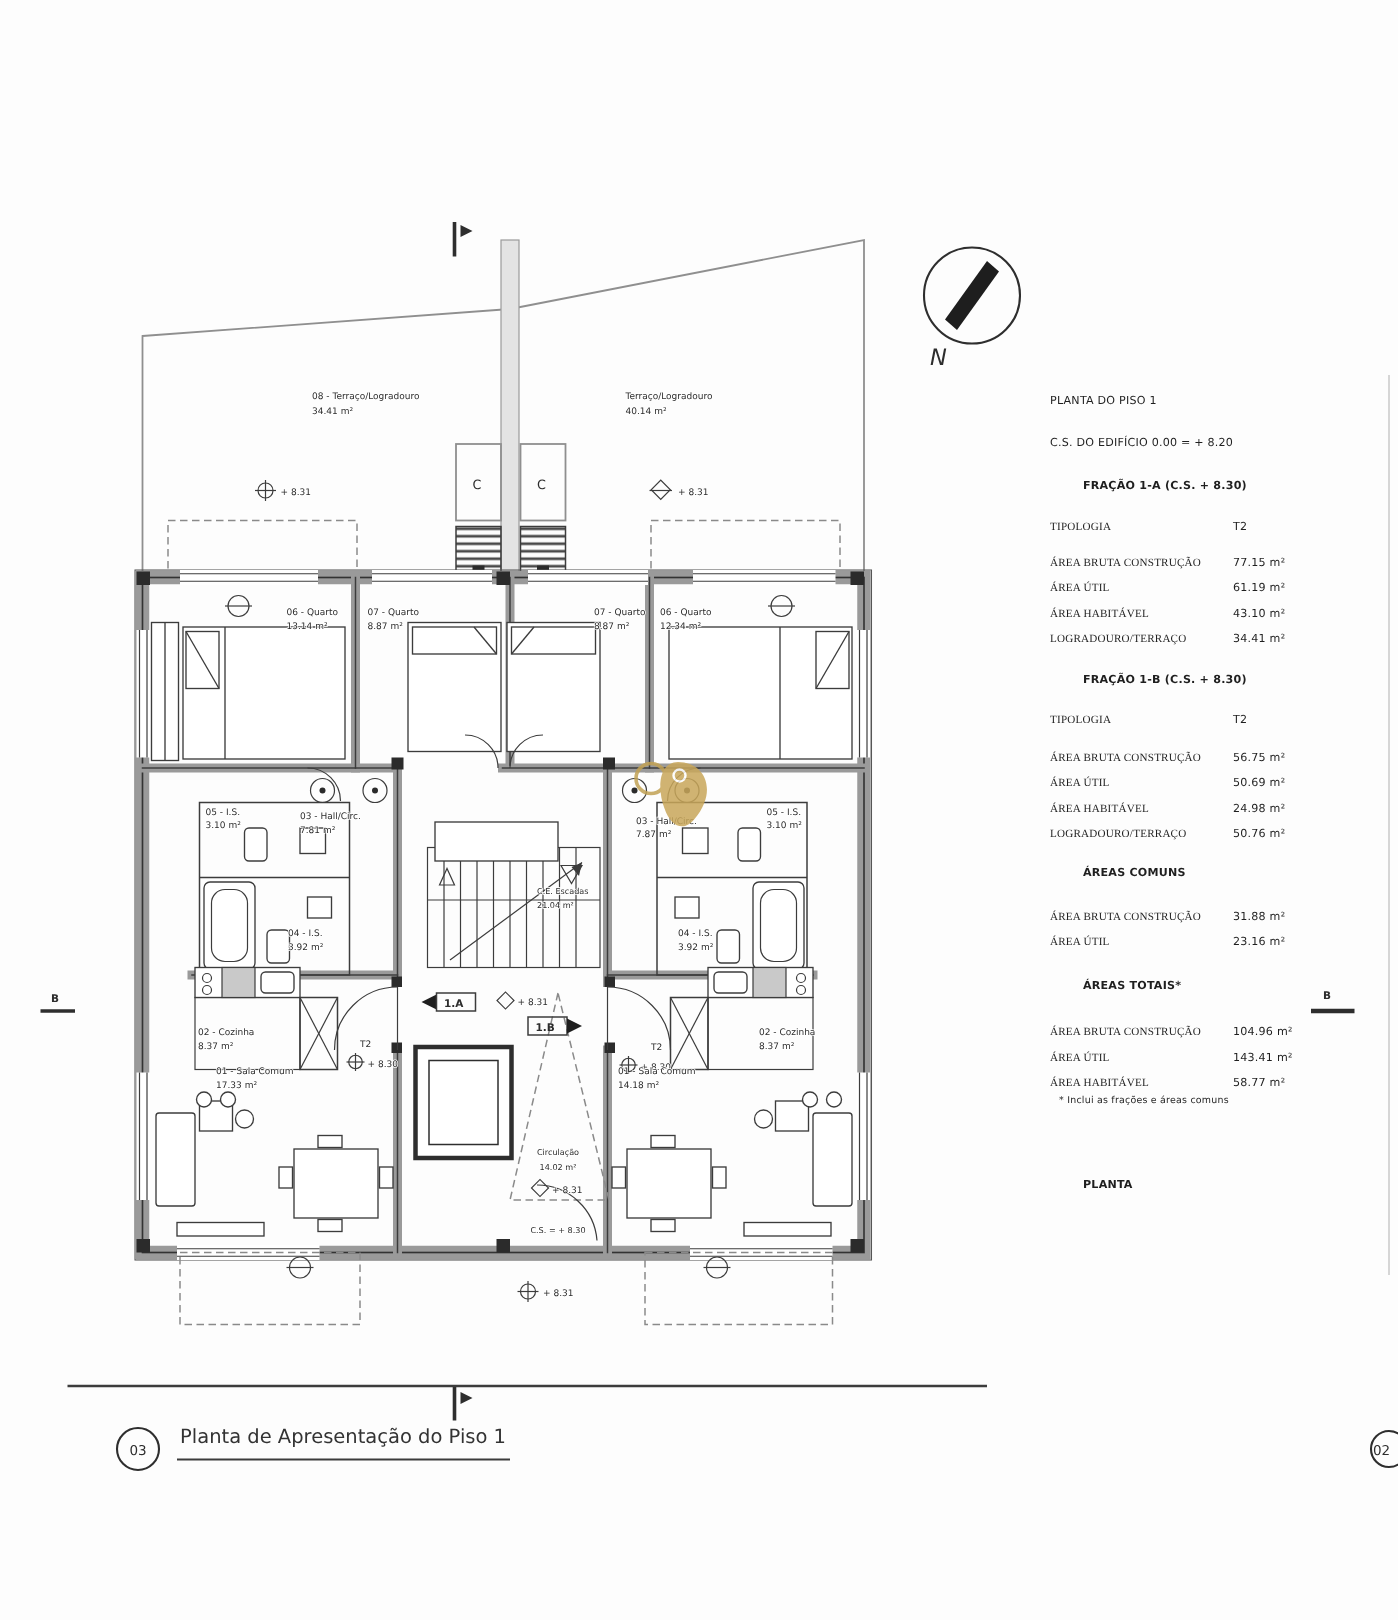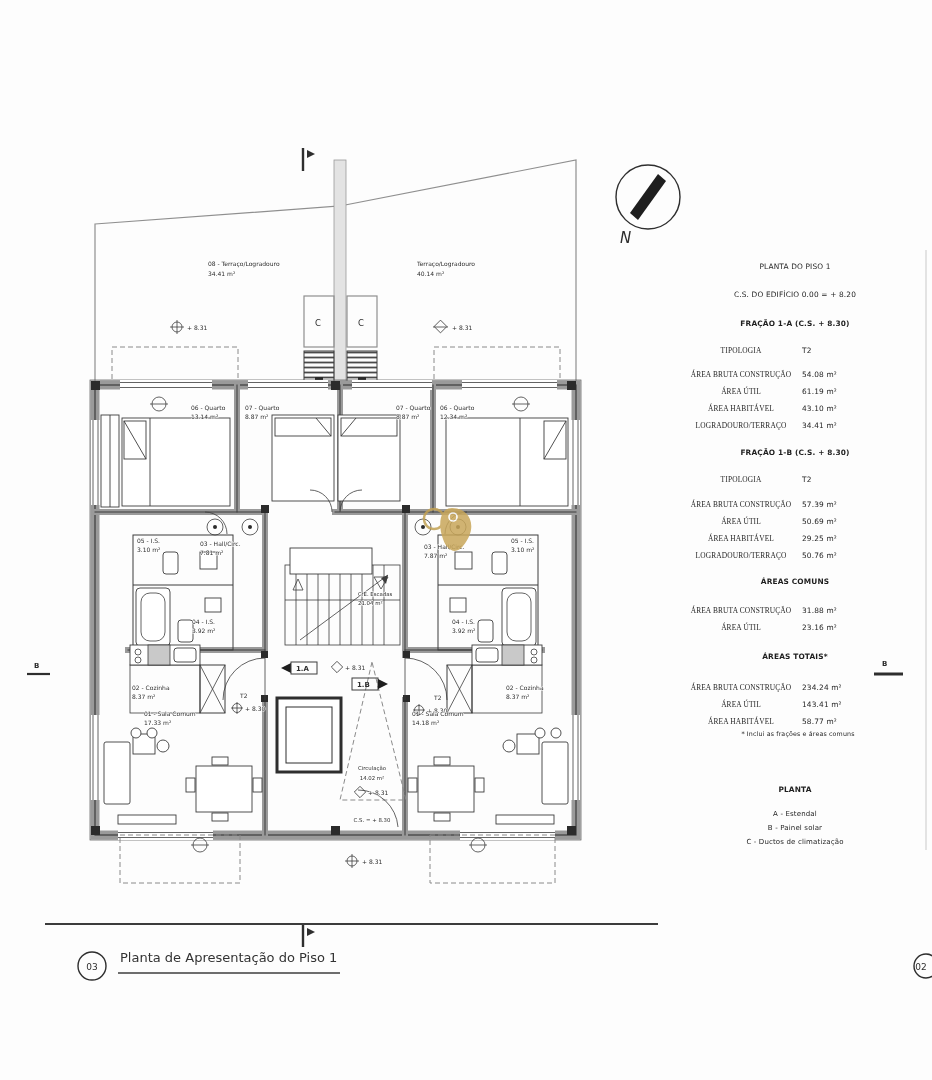--- a/index.html
+++ b/index.html
@@ -18,24 +18,24 @@
   text{font-family:"DejaVu Sans",sans-serif;fill:#2d2d2d}
   .t6{font-size:6px;paint-order:stroke;stroke:#ffffff;stroke-width:1px}
   .t5{font-size:5.4px;paint-order:stroke;stroke:#ffffff;stroke-width:1px}
   .tc{font-size:8.5px}
   .tb{font-size:7px;font-weight:bold}
   .tn{font-size:15px;font-style:italic}
   .ttl{font-size:13px;fill:#333}
   .tnum{font-size:9px}
 
   
-  .ip{position:absolute;left:680px;top:258px;width:230px;height:600px;color:#1f1f1f;
-      font-size:7.4px;letter-spacing:.15px;text-align:center;}
+  .ip{position:absolute;left:700px;top:258px;width:230px;height:600px;color:#1f1f1f;
+      font-size:7.4px;letter-spacing:.15px;}
   .ip .blk{position:absolute;left:0;right:0;}
-  .ip-h{font-weight:bold;}
+  .ip-h{font-weight:bold;margin-left:22px;}
   .ip-row{display:flex;white-space:nowrap;line-height:11px;margin-bottom:6px;}
   .ip-row .lbl{width:122px;flex:none;font-family:Liberation Serif, serif;}
   .fn{font-size:6.3px;}
   .lg-item{line-height:10px;margin-bottom:4px;font-size:7px;}
 </style>
 </head>
 <body>
 
 <div id="canvas">
 
@@ -514,21 +514,21 @@
   </div>
   <div class="blk" style="top:87px">
     <div class="ip-row">
       <span class="lbl">TIPOLOGIA</span>
       <span class="val">T2</span>
     </div>
   </div>
   <div class="blk" style="top:111px">
     <div class="ip-row">
       <span class="lbl">ÁREA BRUTA CONSTRUÇÃO</span>
-      <span class="val">54.08 m²</span>
+      <span class="val">77.15 m²</span>
     </div>
     <div class="ip-row">
       <span class="lbl">ÁREA ÚTIL</span>
       <span class="val">61.19 m²</span>
     </div>
     <div class="ip-row">
       <span class="lbl">ÁREA HABITÁVEL</span>
       <span class="val">43.10 m²</span>
     </div>
     <div class="ip-row">
@@ -542,29 +542,29 @@
   </div>
   <div class="blk" style="top:216px">
     <div class="ip-row">
       <span class="lbl">TIPOLOGIA</span>
       <span class="val">T2</span>
     </div>
   </div>
   <div class="blk" style="top:241px">
     <div class="ip-row">
       <span class="lbl">ÁREA BRUTA CONSTRUÇÃO</span>
-      <span class="val">57.39 m²</span>
+      <span class="val">56.75 m²</span>
     </div>
     <div class="ip-row">
       <span class="lbl">ÁREA ÚTIL</span>
       <span class="val">50.69 m²</span>
     </div>
     <div class="ip-row">
       <span class="lbl">ÁREA HABITÁVEL</span>
-      <span class="val">29.25 m²</span>
+      <span class="val">24.98 m²</span>
     </div>
     <div class="ip-row">
       <span class="lbl">LOGRADOURO/TERRAÇO</span>
       <span class="val">50.76 m²</span>
     </div>
   </div>
 
   <div class="blk ip-h" style="top:319px">
     <span>ÁREAS COMUNS</span>
   </div>
@@ -578,38 +578,33 @@
       <span class="val">23.16 m²</span>
     </div>
   </div>
 
   <div class="blk ip-h" style="top:394px">
     <span>ÁREAS TOTAIS*</span>
   </div>
   <div class="blk" style="top:424px">
     <div class="ip-row">
       <span class="lbl">ÁREA BRUTA CONSTRUÇÃO</span>
-      <span class="val">234.24 m²</span>
+      <span class="val">104.96 m²</span>
     </div>
     <div class="ip-row">
       <span class="lbl">ÁREA ÚTIL</span>
       <span class="val">143.41 m²</span>
     </div>
     <div class="ip-row">
       <span class="lbl">ÁREA HABITÁVEL</span>
       <span class="val">58.77 m²</span>
     </div>
   </div>
   <div class="blk fn" style="top:472px;padding-left:6px">
     <span>* Inclui as frações e áreas comuns</span>
   </div>
 
   <div class="blk ip-h" style="top:527px">
     <span>PLANTA</span>
   </div>
-  <div class="blk" style="top:551px">
-    <div class="lg-item">A - Estendal</div>
-    <div class="lg-item">B - Painel solar</div>
-    <div class="lg-item">C - Ductos de climatização</div>
-  </div>
 </div>
 
 </div>
 
 </body></html>

